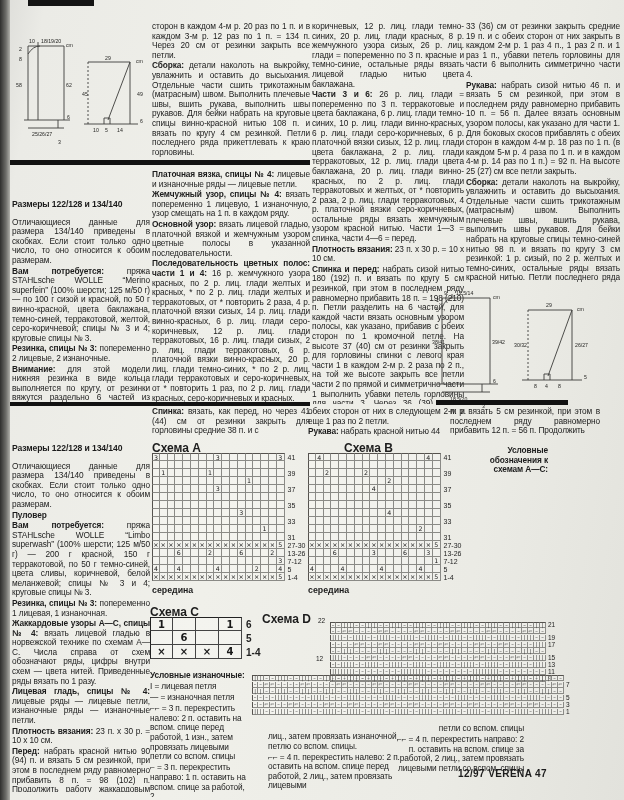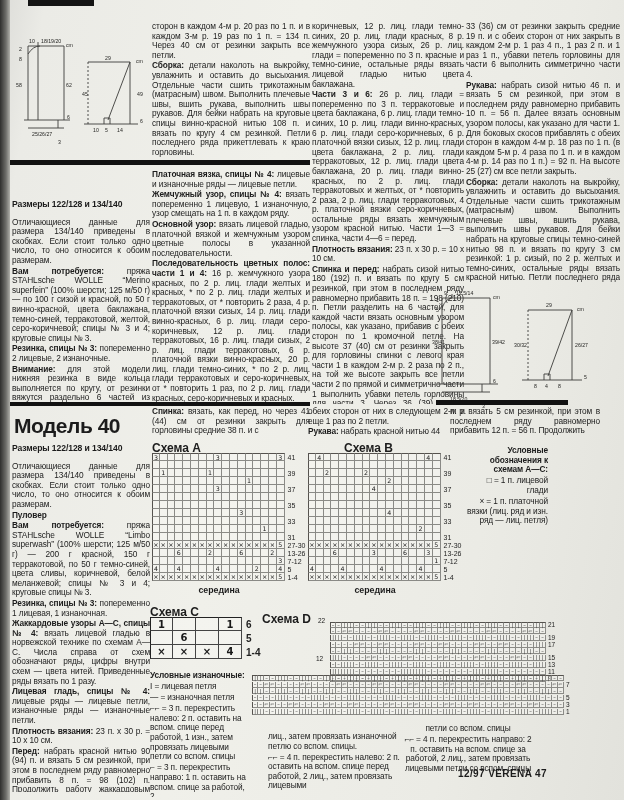--- a/index.html
+++ b/index.html
@@ -9,21 +9,21 @@
   .strip{position:absolute;left:0;top:0;width:10px;height:800px;
          background:linear-gradient(90deg,#2f2f2d 0,#6e6e6a 60%,#b0b0aa 100%);}
   .topmark{position:absolute;background:#141414;}
   .rule{position:absolute;background:#121212;}
   .col{position:absolute;font-size:8.3px;line-height:9.6px;text-align:justify;overflow:hidden;letter-spacing:-0.1px;}
   .col .p{margin:0 0 1px 0;}
   .col b{letter-spacing:-0.1px;}
   .mtitle{position:absolute;font-weight:bold;font-size:21px;letter-spacing:-0.5px;margin:0;}
   .sizes{font-weight:bold;font-size:8.6px;margin:0 0 8px 0;}
   .ctitle{position:absolute;font-weight:bold;font-size:12px;}
-  .mid{position:absolute;font-weight:bold;font-size:8.8px;text-align:center;}
+  .mid{position:absolute;font-weight:bold;font-size:8.8px;}
   .grid{position:absolute;}
   .crow{display:flex;align-items:center;}
   .cellbox{display:flex;}
   .cell{box-sizing:border-box;border-right:0.8px solid #8a8a86;border-bottom:0.8px solid #8a8a86;
         display:flex;align-items:center;justify-content:center;background:rgba(252,252,248,0.35);
         font-family:"DejaVu Sans",sans-serif;color:#191919;}
   .gAB .crow:first-child .cell{border-top:0.8px solid #55524e;}
   .gAB .cell:first-child{border-left:0.8px solid #55524e;}
   .gAB .cell{width:7.8px;height:8px;font-size:6.3px;}
   .gC .cell{width:23px;height:14px;font-size:10px;font-weight:bold;border-color:#444;}
@@ -84,21 +84,21 @@
     <text x="54" y="11">cm</text>
     <text x="0" y="44" text-anchor="start">45</text>
     <text x="55" y="44">49</text>
     <text x="11" y="80">10</text>
     <text x="23" y="80">5</text>
     <text x="35" y="80">14</text>
     <text x="58" y="71">6</text>
   </svg>
 
   <div class="col" style="left:152px;top:22px;width:158px;height:136px;">
-      <p class="p">сторон в каждом 4-м р. 20 раз по 1 п. и в каждом 3-м р. 19 раз по 1 п. = 134 п. Через 40 см от резинки закрыть все петли.</p>
+      <p class="p">сторон в каждом 4-м р. 20 раз по 1 п. и в каждом 3-м р. 12 раз по 1 п. = 134 п. Через 20 см от резинки закрыть все петли.</p>
       <p class="p"><b>Сборка: </b>детали наколоть на выкройку, увлажнить и оставить до высыхания. Отдельные части сшить трикотажным (матрасным) швом. Выполнить плечевые швы, вшить рукава, выполнить швы рукавов. Для бейки набрать на круговые спицы винно-красной нитью 108 п. и вязать по кругу 4 см резинкой. Петли последнего ряда прикеттлевать к краю горловины.</p>
     </div>
 
   <div class="rule" style="left:10px;top:160px;width:300px;height:5px;"></div>
 
   <div class="col" style="left:12px;top:200px;width:138px;height:204px;">
     <p class="sizes">Размеры 122/128 и 134/140</p>
     <span><p class="p">Отличающиеся данные для размера 134/140 приведены в скобках. Если стоит только одно число, то оно относится к обоим размерам.</p><p class="p"><b>Вам потребуется: </b>пряжа STAHLsche WOLLE “Merino superfein” (100% шерсти; 125 м/50 г) — по 100 г сизой и красной, по 50 г винно-красной, цвета баклажана, темно-синей, терракотовой, желтой, серо-коричневой; спицы № 3 и 4; круговые спицы № 3.</p><p class="p"><b>Резинка, спицы № 3: </b>попеременно 2 лицевые, 2 изнаночные.</p><p class="p"><b>Внимание: </b>для этой модели нижняя резинка в виде кольца выполняется по кругу, от резинки вяжутся раздельно 6 частей из цветных полос. Ширина каждой части = 33 (35) п. + по 1 кромочной петле с обеих сторон.</p></span>
   </div>
   <div class="col" style="left:152px;top:170px;width:158px;height:232px;">
@@ -154,21 +154,20 @@
     <text x="61" y="63">26/27</text>
     <text x="20" y="104">8</text>
     <text x="31" y="104">4</text>
     <text x="44" y="104">8</text>
     <text x="70" y="95">5</text>
   </svg>
 
   <div class="rule" style="left:10px;top:402px;width:300px;height:4px;"></div>
   <div class="rule" style="left:436px;top:400px;width:132px;height:5px;"></div>
 
-  <h1 class="mtitle" style="left:14px;top:414px;">Модель 40</h1>
   <div class="col" style="left:12px;top:444px;width:138px;height:348px;">
     <p class="sizes">Размеры 122/128 и 134/140</p>
     <span><p class="p">Отличающиеся данные для размера 134/140 приведены в скобках. Если стоит только одно число, то оно относится к обоим размерам.</p><p class="p"><b>Пуловер </b></p><p class="p"><b>Вам потребуется: </b>пряжа STAHLsche WOLLE “Limbo superwash” (100% шерсти; 125 м/50 г) — 200 г красной, 150 г терракотовой, по 50 г темно-синей, цвета сливы, коричневой, белой меланжевой; спицы № 3 и 4; круговые спицы № 3.</p><p class="p"><b>Резинка, спицы № 3: </b>попеременно 1 лицевая, 1 изнаночная.</p><p class="p"><b>Жаккардовые узоры А—С, спицы № 4: </b>вязать лицевой гладью в норвежской технике по схемам А—С. Числа справа от схем обозначают ряды, цифры внутри схем — цвета нитей. Приведенные ряды вязать по 1 разу.</p><p class="p"><b>Лицевая гладь, спицы № 4: </b>лицевые ряды — лицевые петли, изнаночные ряды — изнаночные петли.</p><p class="p"><b>Плотность вязания: </b>23 п. х 30 р. = 10 х 10 см.</p><p class="p"><b>Перед: </b>набрать красной нитью 90 (94) п. и вязать 5 см резинкой, при этом в последнем ряду равномерно прибавить 8 п. = 98 (102) п. Продолжить работу жаккардовым узором А, деталь закончить лицевой гладью красной нитью. Через 36 (39) см от резинки закрыть для горловины средние 20 п. и с обеих сторон от них в каждом 2-м р. 1 раз 4 п., 1 раз 2 п. и 5 раз по 1 п. Через 42 (45) см от резинки закрыть для плеч оставшиеся петли.</p></span>
   </div>
   <div class="col" style="left:152px;top:407px;width:158px;height:34px;">
       <p class="p"><b>Спинка: </b>вязать, как перед, но через 41 (44) см от резинки закрыть для горловины средние 38 п. и с</p>
     </div>
   <div class="col" style="left:308px;top:407px;width:158px;height:40px;">
       <p class="p">обеих сторон от них в следующем 2-м р. еще 1 раз по 2 петли.</p>
       <p class="p"><b>Рукава: </b>набрать красной нитью 44</p>
@@ -1636,30 +1635,29 @@
           <span class="cell">|</span>
           <span class="cell">–</span>
           <span class="cell">–</span>
         </div>
         <span class="rlab">1</span>
       </div>
     </div>
 
   <div class="col legend" style="left:464px;top:446px;width:84px;height:160px;text-align:right;">
     <p class="p" style="font-weight:bold;">Условные обозначения к схемам А—С:</p>
-    <span><p class="p">□ = 1 п. лицевой глади</p><p class="p">× = 1 п. платочной вязки (лиц. ряд и изн. ряд — лиц. петля)</p></span>
   </div>
 
   <div class="col legend" style="left:150px;top:671px;width:99px;height:126px;text-align:left;">
     <p class="p" style="font-weight:bold;">Условные изнаночные:</p>
     <span><p class="p">I = лицевая петля</p><p class="p">— = изнаночная петля</p><p class="p">⌐⌐ = 3 п. перекрестить налево: 2 п. оставить на вспом. спице перед работой, 1 изн., затем провязать лицевыми петли со вспом. спицы</p><p class="p">⌐ = 3 п. перекрестить направо: 1 п. оставить на вспом. спице за работой, 2</p></span>
   </div>
   <div class="col legend" style="left:268px;top:724px;width:132px;height:72px;text-align:left;margin-top:8px;">
       <p class="p">лиц., затем провязать изнаночной петлю со вспом. спицы.</p>
       <p class="p">⌐⌐ = 4 п. перекрестить налево: 2 п. оставить на вспом. спице перед работой, 2 лиц., затем провязать лицевыми</p>
     </div>
-  <div class="col legend" style="left:402px;top:724px;width:132px;height:72px;text-align:center;">
+  <div class="col legend" style="left:392px;top:724px;width:132px;height:72px;text-align:right;">
       <p class="p">петли со вспом. спицы</p>
       <p class="p">⌐⌐ = 4 п. перекрестить направо: 2 п. оставить на вспом. спице за работой, 2 лиц., затем провязать лицевыми петли со вспом. спицы</p>
     </div>
 
   <div class="footer" style="left:458px;top:768px;">12/97 VERENA  47</div>
 </div>
 
 </body></html>

